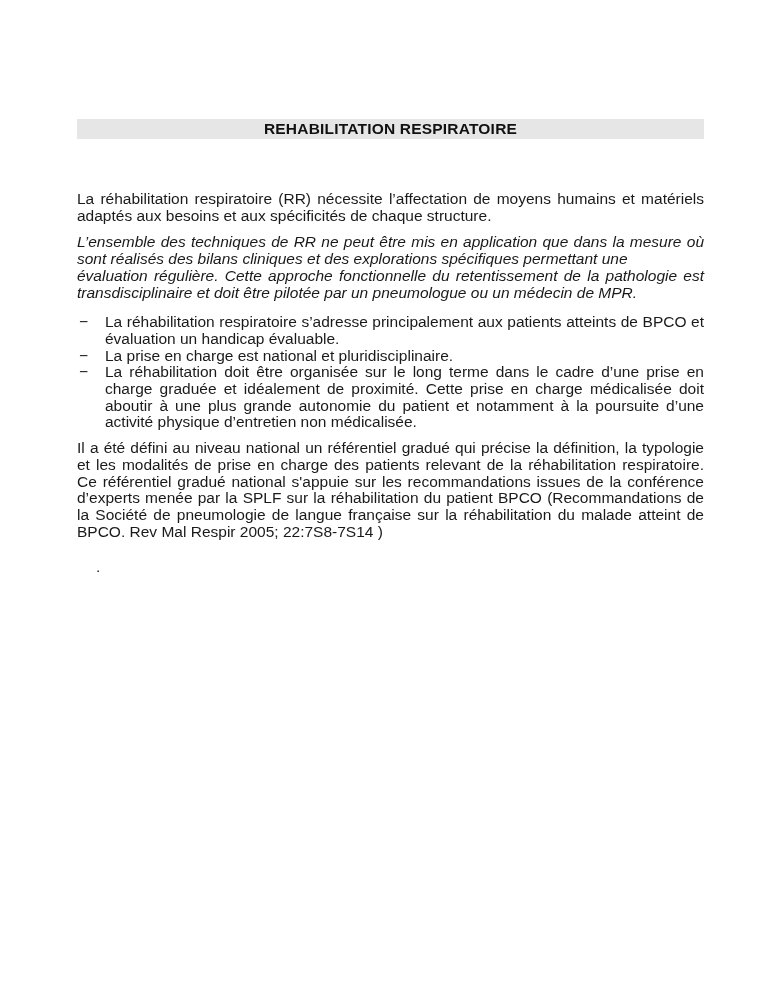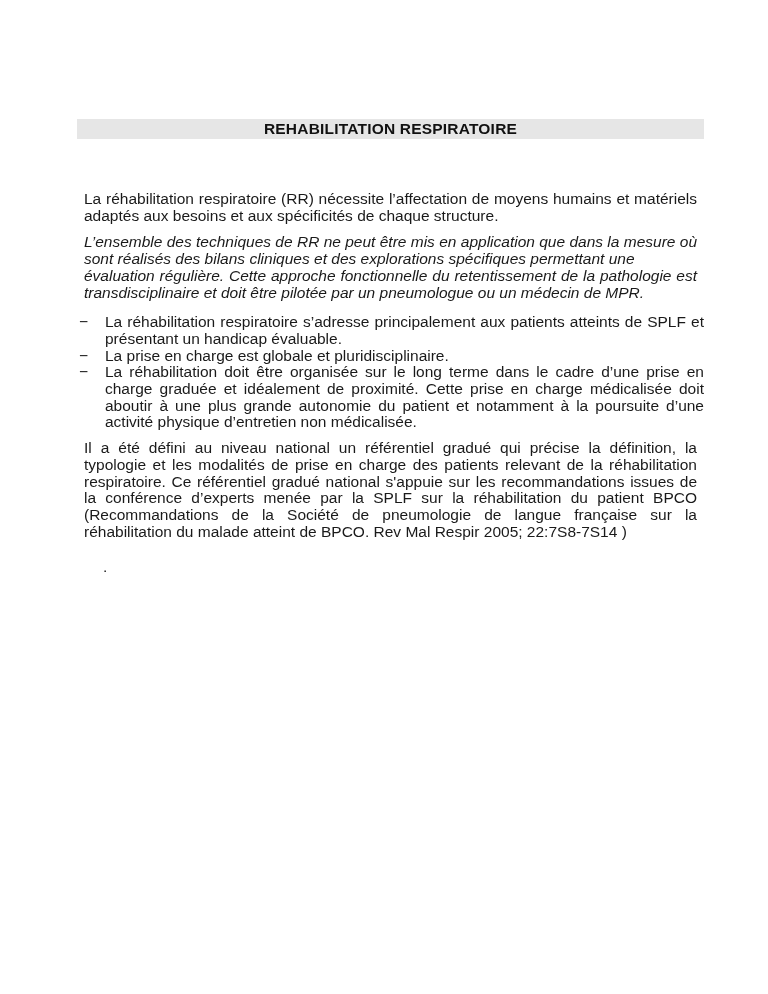--- a/index.html
+++ b/index.html
@@ -31,21 +31,21 @@
   .title-bar {
     margin-top: 119px;
     height: 20px;
     line-height: 20px;
     background: #e6e6e6;
     text-align: center;
     font-weight: bold;
     letter-spacing: 0.2px;
     color: #111111;
   }
-  p { margin: 7px; padding: 0; }
+  p { margin: 0; padding: 0; }
   .para {
     text-align: justify;
   }
   .p1 { margin-top: 52px; }
   .p2 { margin-top: 10px; white-space: pre-line; font-style: italic; }
   .section-heading {
     margin-top: 12px;
     font-weight: bold;
     color: #111111;
   }
@@ -83,25 +83,25 @@
 
     <p class="para p1">La réhabilitation respiratoire (RR) nécessite l’affectation de moyens humains et matériels adaptés aux besoins et aux spécificités de chaque structure.</p>
 
     <p class="para p2">L’ensemble des techniques de RR ne peut être mis en application que dans la mesure où sont réalisés des bilans cliniques et des explorations spécifiques permettant une
 évaluation régulière. Cette approche fonctionnelle du retentissement de la pathologie est transdisciplinaire et doit être pilotée par un pneumologue ou un médecin de MPR.</p>
 
 
     <div class="bullet-list">
       <div class="bullet-item">
         <span class="bullet-marker">−</span>
-        <span class="bullet-text">La réhabilitation respiratoire s’adresse principalement aux patients atteints de SPLF et présentant un handicap évaluable.</span>
+        <span class="bullet-text">La réhabilitation respiratoire s’adresse principalement aux patients atteints de BPCO et évaluation un handicap évaluable.</span>
       </div>
       <div class="bullet-item">
         <span class="bullet-marker">−</span>
-        <span class="bullet-text">La prise en charge est globale et pluridisciplinaire.</span>
+        <span class="bullet-text">La prise en charge est national et pluridisciplinaire.</span>
       </div>
       <div class="bullet-item">
         <span class="bullet-marker">−</span>
         <span class="bullet-text">La réhabilitation doit être organisée sur le long terme dans le cadre d’une prise en charge graduée et idéalement de proximité. Cette prise en charge médicalisée doit aboutir à une plus grande autonomie du patient et notamment à la poursuite d’une activité physique d’entretien non médicalisée.</span>
       </div>
     </div>
 
     <p class="para closing">
       <span>Il a été défini au niveau national un référentiel gradué qui précise la définition, la typologie et les modalités de prise en charge des patients relevant de la réhabilitation respiratoire. Ce référentiel gradué national s'appuie sur les recommandations issues de la conférence d’experts menée par la SPLF sur la réhabilitation du patient BPCO (Recommandations de la Société de pneumologie de langue française sur la réhabilitation du malade atteint de BPCO. </span><span class="italic">Rev Mal Respir</span><span> 2005; 22:7S8-7S14 )</span>
     </p>

